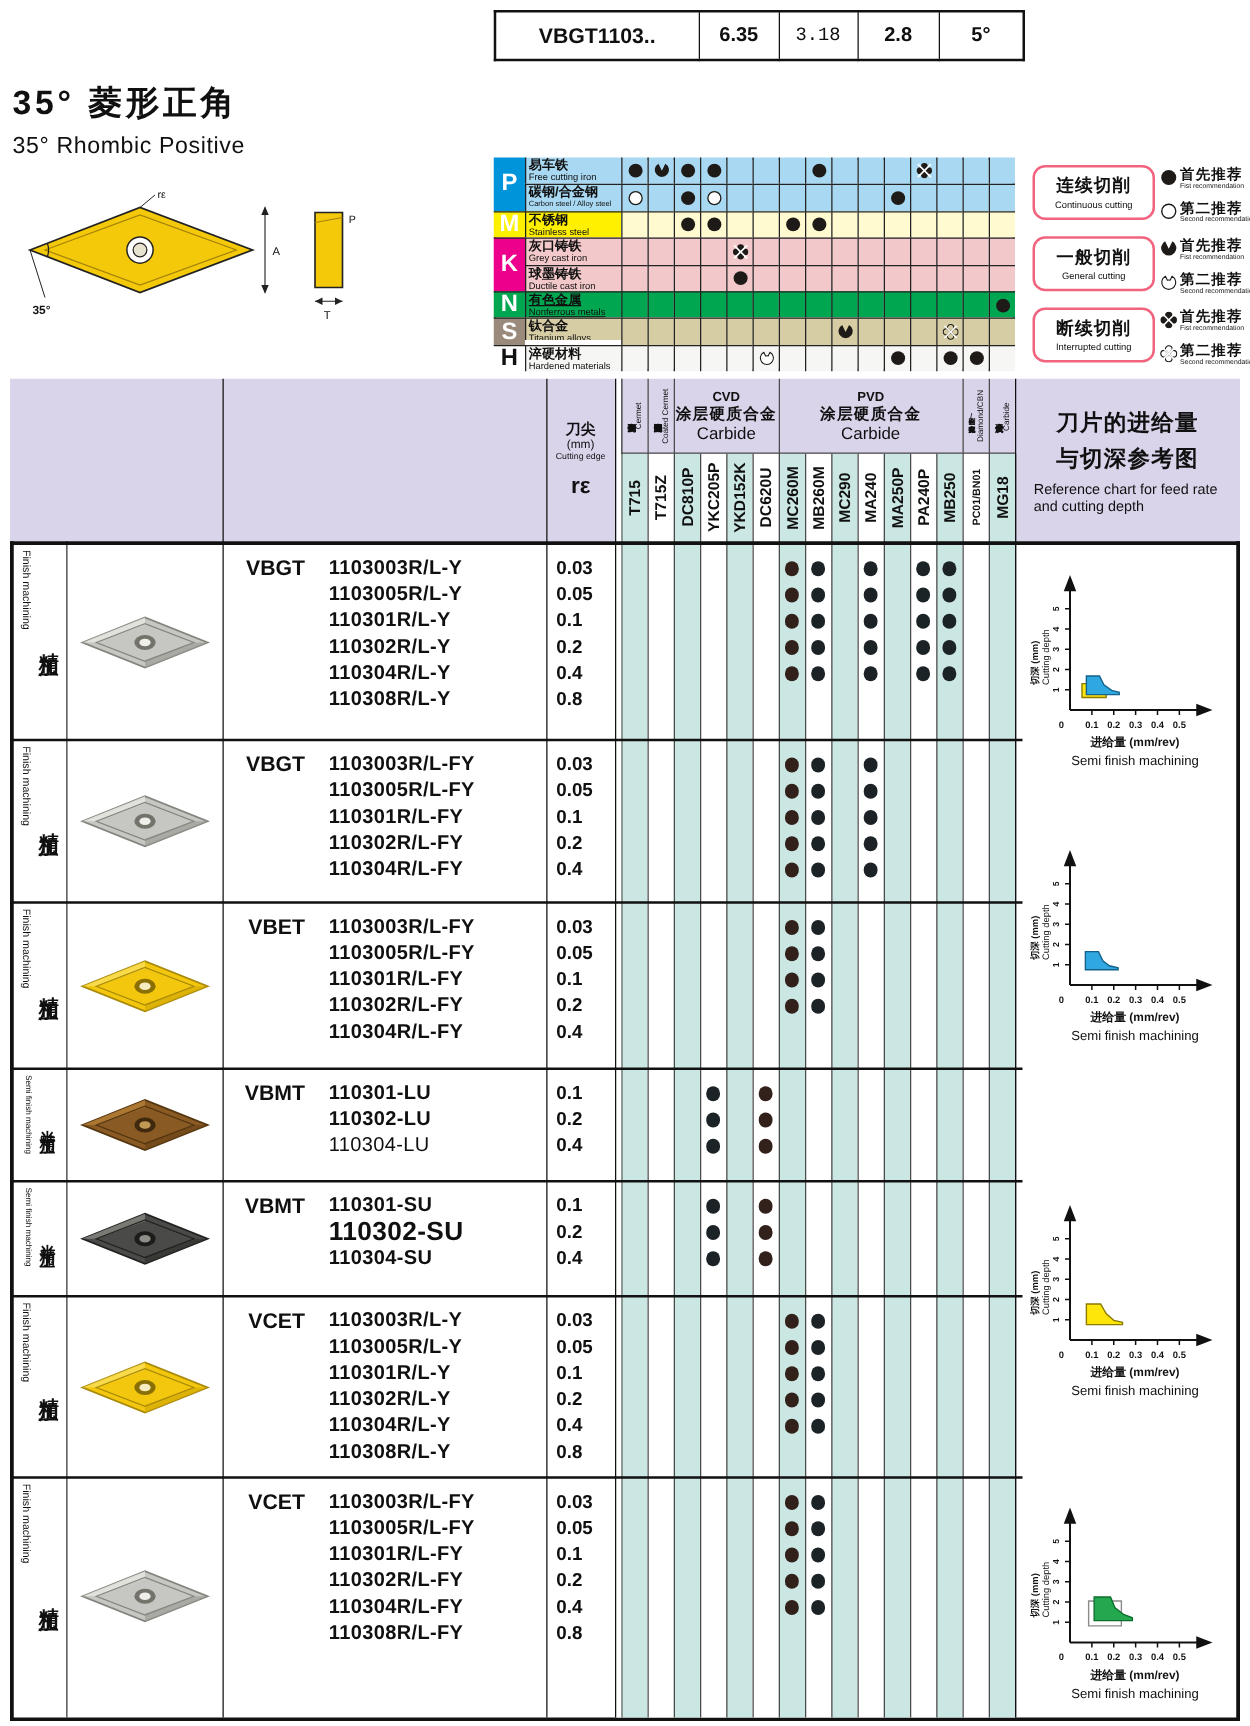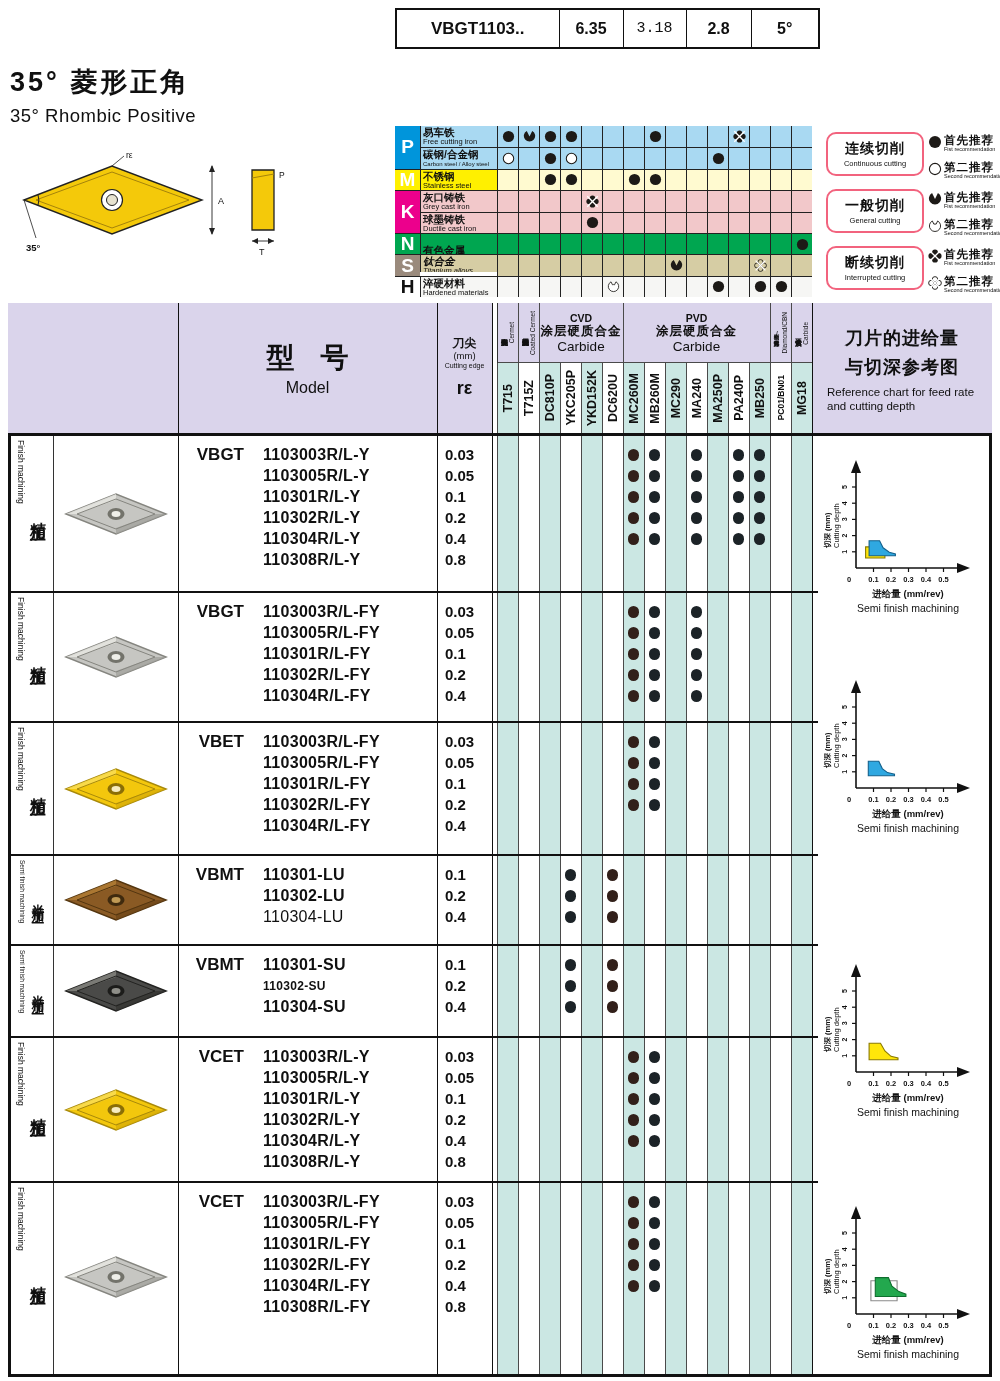--- a/index.html
+++ b/index.html
@@ -262,21 +262,21 @@
       <div style="position: absolute; left: 207px; top: 85.6px; width: 21px; height: 21.4px; background: rgb(242, 200, 202); border-top: 1px solid rgb(34, 34, 34); border-left: 1px solid rgb(34, 34, 34); box-sizing: border-box; display: flex; align-items: center; justify-content: center;"></div>
       <div style="position: absolute; left: 228px; top: 85.6px; width: 21px; height: 21.4px; background: rgb(242, 200, 202); border-top: 1px solid rgb(34, 34, 34); border-left: 1px solid rgb(34, 34, 34); box-sizing: border-box; display: flex; align-items: center; justify-content: center;"></div>
       <div style="position: absolute; left: 249px; top: 85.6px; width: 21px; height: 21.4px; background: rgb(242, 200, 202); border-top: 1px solid rgb(34, 34, 34); border-left: 1px solid rgb(34, 34, 34); box-sizing: border-box; display: flex; align-items: center; justify-content: center;"></div>
       <div style="position: absolute; left: 270px; top: 85.6px; width: 21px; height: 21.4px; background: rgb(242, 200, 202); border-top: 1px solid rgb(34, 34, 34); border-left: 1px solid rgb(34, 34, 34); box-sizing: border-box; display: flex; align-items: center; justify-content: center;"></div>
       <div style="position: absolute; left: 291px; top: 85.6px; width: 21px; height: 21.4px; background: rgb(242, 200, 202); border-top: 1px solid rgb(34, 34, 34); border-left: 1px solid rgb(34, 34, 34); box-sizing: border-box; display: flex; align-items: center; justify-content: center;"></div>
       <div style="position: absolute; left: 312px; top: 85.6px; width: 21px; height: 21.4px; background: rgb(242, 200, 202); border-top: 1px solid rgb(34, 34, 34); border-left: 1px solid rgb(34, 34, 34); box-sizing: border-box; display: flex; align-items: center; justify-content: center;"></div>
       <div style="position: absolute; left: 333px; top: 85.6px; width: 21px; height: 21.4px; background: rgb(242, 200, 202); border-top: 1px solid rgb(34, 34, 34); border-left: 1px solid rgb(34, 34, 34); box-sizing: border-box; display: flex; align-items: center; justify-content: center;"></div>
       <div style="position: absolute; left: 354px; top: 85.6px; width: 21px; height: 21.4px; background: rgb(242, 200, 202); border-top: 1px solid rgb(34, 34, 34); border-left: 1px solid rgb(34, 34, 34); box-sizing: border-box; display: flex; align-items: center; justify-content: center;"></div>
       <div style="position: absolute; left: 375px; top: 85.6px; width: 21px; height: 21.4px; background: rgb(242, 200, 202); border-top: 1px solid rgb(34, 34, 34); border-left: 1px solid rgb(34, 34, 34); box-sizing: border-box; display: flex; align-items: center; justify-content: center;"></div>
       <div style="position: absolute; left: 396px; top: 85.6px; width: 21px; height: 21.4px; background: rgb(242, 200, 202); border-top: 1px solid rgb(34, 34, 34); border-left: 1px solid rgb(34, 34, 34); box-sizing: border-box; display: flex; align-items: center; justify-content: center;"></div>
-      <div style="position: absolute; left: 25px; top: 107px; width: 77px; height: 21.4px; background: rgb(0, 166, 80); border-top: 1px solid rgb(34, 34, 34); border-left: 1.5px solid rgb(34, 34, 34); box-sizing: border-box; padding: 11px 2px; overflow: hidden; text-decoration: underline;">
+      <div style="position: absolute; left: 25px; top: 107px; width: 77px; height: 21.4px; background: rgb(0, 166, 80); border-top: 1px solid rgb(34, 34, 34); border-left: 1.5px solid rgb(34, 34, 34); box-sizing: border-box; padding: 1px 2px; overflow: hidden; text-decoration: underline;">
         <div style="font-weight:bold;font-size:10.5px;line-height:11px;white-space:nowrap">有色金属</div>
         <div style="font-size:7.5px;line-height:8px;white-space:nowrap">Nonferrous metals</div>
       </div>
       <div style="position: absolute; left: 102px; top: 107px; width: 21px; height: 21.4px; background: rgb(0, 166, 80); border-top: 1px solid rgb(34, 34, 34); border-left: 1px solid rgb(34, 34, 34); box-sizing: border-box; display: flex; align-items: center; justify-content: center;"></div>
       <div style="position: absolute; left: 123px; top: 107px; width: 21px; height: 21.4px; background: rgb(0, 166, 80); border-top: 1px solid rgb(34, 34, 34); border-left: 1px solid rgb(34, 34, 34); box-sizing: border-box; display: flex; align-items: center; justify-content: center;"></div>
       <div style="position: absolute; left: 144px; top: 107px; width: 21px; height: 21.4px; background: rgb(0, 166, 80); border-top: 1px solid rgb(34, 34, 34); border-left: 1px solid rgb(34, 34, 34); box-sizing: border-box; display: flex; align-items: center; justify-content: center;"></div>
       <div style="position: absolute; left: 165px; top: 107px; width: 21px; height: 21.4px; background: rgb(0, 166, 80); border-top: 1px solid rgb(34, 34, 34); border-left: 1px solid rgb(34, 34, 34); box-sizing: border-box; display: flex; align-items: center; justify-content: center;"></div>
       <div style="position: absolute; left: 186px; top: 107px; width: 21px; height: 21.4px; background: rgb(0, 166, 80); border-top: 1px solid rgb(34, 34, 34); border-left: 1px solid rgb(34, 34, 34); box-sizing: border-box; display: flex; align-items: center; justify-content: center;"></div>
       <div style="position: absolute; left: 207px; top: 107px; width: 21px; height: 21.4px; background: rgb(0, 166, 80); border-top: 1px solid rgb(34, 34, 34); border-left: 1px solid rgb(34, 34, 34); box-sizing: border-box; display: flex; align-items: center; justify-content: center;"></div>
       <div style="position: absolute; left: 228px; top: 107px; width: 21px; height: 21.4px; background: rgb(0, 166, 80); border-top: 1px solid rgb(34, 34, 34); border-left: 1px solid rgb(34, 34, 34); box-sizing: border-box; display: flex; align-items: center; justify-content: center;"></div>
@@ -285,21 +285,21 @@
       <div style="position: absolute; left: 291px; top: 107px; width: 21px; height: 21.4px; background: rgb(0, 166, 80); border-top: 1px solid rgb(34, 34, 34); border-left: 1px solid rgb(34, 34, 34); box-sizing: border-box; display: flex; align-items: center; justify-content: center;"></div>
       <div style="position: absolute; left: 312px; top: 107px; width: 21px; height: 21.4px; background: rgb(0, 166, 80); border-top: 1px solid rgb(34, 34, 34); border-left: 1px solid rgb(34, 34, 34); box-sizing: border-box; display: flex; align-items: center; justify-content: center;"></div>
       <div style="position: absolute; left: 333px; top: 107px; width: 21px; height: 21.4px; background: rgb(0, 166, 80); border-top: 1px solid rgb(34, 34, 34); border-left: 1px solid rgb(34, 34, 34); box-sizing: border-box; display: flex; align-items: center; justify-content: center;"></div>
       <div style="position: absolute; left: 354px; top: 107px; width: 21px; height: 21.4px; background: rgb(0, 166, 80); border-top: 1px solid rgb(34, 34, 34); border-left: 1px solid rgb(34, 34, 34); box-sizing: border-box; display: flex; align-items: center; justify-content: center;"></div>
       <div style="position: absolute; left: 375px; top: 107px; width: 21px; height: 21.4px; background: rgb(0, 166, 80); border-top: 1px solid rgb(34, 34, 34); border-left: 1px solid rgb(34, 34, 34); box-sizing: border-box; display: flex; align-items: center; justify-content: center;"></div>
       <div style="position: absolute; left: 396px; top: 107px; width: 21px; height: 21.4px; background: rgb(0, 166, 80); border-top: 1px solid rgb(34, 34, 34); border-left: 1px solid rgb(34, 34, 34); box-sizing: border-box; display: flex; align-items: center; justify-content: center;">
         <svg viewBox="0 0 20 20" width="13" height="13">
           <circle cx="10" cy="10" r="8.6" fill="#1d1a17"></circle>
         </svg>
       </div>
-      <div style="position: absolute; left: 25px; top: 128.4px; width: 77px; height: 18px; background: rgb(214, 205, 164); border-top: 1px solid rgb(34, 34, 34); border-left: 1.5px solid rgb(34, 34, 34); box-sizing: border-box; padding: 1px 2px; overflow: hidden; font-style: italic;">
+      <div style="position: absolute; left: 25px; top: 128.4px; width: 77px; height: 18px; background: rgb(214, 205, 164); border-top: 1px solid rgb(34, 34, 34); border-left: 1.5px solid rgb(34, 34, 34); box-sizing: border-box; padding: 1px 2px; overflow: hidden;">
         <div style="font-weight:bold;font-size:10.5px;line-height:11px;white-space:nowrap">钛合金</div>
         <div style="font-size:7.5px;line-height:8px;white-space:nowrap">Titanium alloys</div>
       </div>
       <div style="position: absolute; left: 102px; top: 128.4px; width: 21px; height: 21.4px; background: rgb(214, 205, 164); border-top: 1px solid rgb(34, 34, 34); border-left: 1px solid rgb(34, 34, 34); box-sizing: border-box; display: flex; align-items: center; justify-content: center;"></div>
       <div style="position: absolute; left: 123px; top: 128.4px; width: 21px; height: 21.4px; background: rgb(214, 205, 164); border-top: 1px solid rgb(34, 34, 34); border-left: 1px solid rgb(34, 34, 34); box-sizing: border-box; display: flex; align-items: center; justify-content: center;"></div>
       <div style="position: absolute; left: 144px; top: 128.4px; width: 21px; height: 21.4px; background: rgb(214, 205, 164); border-top: 1px solid rgb(34, 34, 34); border-left: 1px solid rgb(34, 34, 34); box-sizing: border-box; display: flex; align-items: center; justify-content: center;"></div>
       <div style="position: absolute; left: 165px; top: 128.4px; width: 21px; height: 21.4px; background: rgb(214, 205, 164); border-top: 1px solid rgb(34, 34, 34); border-left: 1px solid rgb(34, 34, 34); box-sizing: border-box; display: flex; align-items: center; justify-content: center;"></div>
       <div style="position: absolute; left: 186px; top: 128.4px; width: 21px; height: 21.4px; background: rgb(214, 205, 164); border-top: 1px solid rgb(34, 34, 34); border-left: 1px solid rgb(34, 34, 34); box-sizing: border-box; display: flex; align-items: center; justify-content: center;"></div>
       <div style="position: absolute; left: 207px; top: 128.4px; width: 21px; height: 21.4px; background: rgb(214, 205, 164); border-top: 1px solid rgb(34, 34, 34); border-left: 1px solid rgb(34, 34, 34); box-sizing: border-box; display: flex; align-items: center; justify-content: center;"></div>
       <div style="position: absolute; left: 228px; top: 128.4px; width: 21px; height: 21.4px; background: rgb(214, 205, 164); border-top: 1px solid rgb(34, 34, 34); border-left: 1px solid rgb(34, 34, 34); box-sizing: border-box; display: flex; align-items: center; justify-content: center;"></div>
@@ -439,24 +439,20 @@
             <line x1="17.5" y1="2.5" x2="2.5" y2="17.5"></line>
           </g>
         </svg></div>
       <div style="position: absolute; left: 120px; top: 145px; width: 78px; height: 22px;">
         <div style="font-weight:bold;font-size:11.5px;line-height:12px;letter-spacing:1px;white-space:nowrap">第二推荐</div>
         <div style="font-size:5.5px;line-height:7px;white-space:nowrap">Second recommendation</div>
       </div>
     </div>
 
   <div id="main-table">
-    <div class="mh mh-model">
-      <div class="mh-cn">型 号</div>
-      <div class="mh-en">Model</div>
-    </div>
     <div class="mh mh-re">
       <div class="re-cn">刀尖</div>
       <div class="re-mm">(mm)</div>
       <div class="re-en">Cutting edge</div>
       <div class="re-sym">rε</div>
     </div>
     <div class="mh mh-chart">
       <div class="ch-cn">刀片的进给量</div>
       <div class="ch-cn">与切深参考图</div>
       <div class="ch-en">Reference chart for feed rate and cutting depth</div>
@@ -731,21 +727,21 @@
           <polygon points="13,22 52,7 91,22 52,37" fill="none" stroke="#222220" stroke-width="1"></polygon>
           <ellipse cx="52" cy="22" rx="8.5" ry="6" fill="#1c1c1a"></ellipse>
           <ellipse cx="52" cy="22" rx="4.5" ry="3" fill="#8e8e88"></ellipse>
         </svg>
       </div>
       <div style="position: absolute; left: 172px; top: 652px; width: 64px; height: 20px; font-weight: bold; font-size: 17px; text-align: right; line-height: 20px;">VBMT</div>
       <div style="position: absolute; left: 255px; top: 652px; width: 172px; height: 20px; font-weight: bold; font-size: 16px; line-height: 20px; letter-spacing: 0.3px; white-space: nowrap;">110301-SU</div>
       <div style="position: absolute; left: 437px; top: 652px; width: 46px; height: 20px; font-weight: bold; font-size: 15px; line-height: 20px;">0.1</div>
       <div style="position: absolute; left: 556.8px; top: 656.3px; width: 11.4px; height: 11.4px; border-radius: 50%; background: rgb(28, 35, 39); z-index: 2;"></div>
       <div style="position: absolute; left: 598.8px; top: 656.3px; width: 11.4px; height: 11.4px; border-radius: 50%; background: rgb(50, 32, 26); z-index: 2;"></div>
-      <div style="position: absolute; left: 255px; top: 673px; width: 172px; height: 20px; font-weight: bold; font-size: 12px; line-height: 20px; letter-spacing: 0.3px; white-space: nowrap;">110302-SU</div>
+      <div style="position: absolute; left: 255px; top: 673px; width: 172px; height: 20px; font-weight: bold; font-size: 21px; line-height: 20px; letter-spacing: 0.3px; white-space: nowrap;">110302-SU</div>
       <div style="position: absolute; left: 437px; top: 673px; width: 46px; height: 20px; font-weight: bold; font-size: 15px; line-height: 20px;">0.2</div>
       <div style="position: absolute; left: 556.8px; top: 677.3px; width: 11.4px; height: 11.4px; border-radius: 50%; background: rgb(28, 35, 39); z-index: 2;"></div>
       <div style="position: absolute; left: 598.8px; top: 677.3px; width: 11.4px; height: 11.4px; border-radius: 50%; background: rgb(50, 32, 26); z-index: 2;"></div>
       <div style="position: absolute; left: 255px; top: 694px; width: 172px; height: 20px; font-weight: bold; font-size: 16px; line-height: 20px; letter-spacing: 0.3px; white-space: nowrap;">110304-SU</div>
       <div style="position: absolute; left: 437px; top: 694px; width: 46px; height: 20px; font-weight: bold; font-size: 15px; line-height: 20px;">0.4</div>
       <div style="position: absolute; left: 556.8px; top: 698.3px; width: 11.4px; height: 11.4px; border-radius: 50%; background: rgb(28, 35, 39); z-index: 2;"></div>
       <div style="position: absolute; left: 598.8px; top: 698.3px; width: 11.4px; height: 11.4px; border-radius: 50%; background: rgb(50, 32, 26); z-index: 2;"></div>
       <div style="position: absolute; left: 0px; top: 732.75px; width: 810px; height: 2.5px; background: rgb(17, 17, 17);"></div>
       <div style="position: absolute; left: 3px; top: 734px; width: 42px; height: 145px; display: flex; align-items: center; justify-content: center; gap: 2px;">
         <div style="writing-mode:vertical-rl;font-size:8.5px;height:135px;line-height:9px">Finish machining</div>

